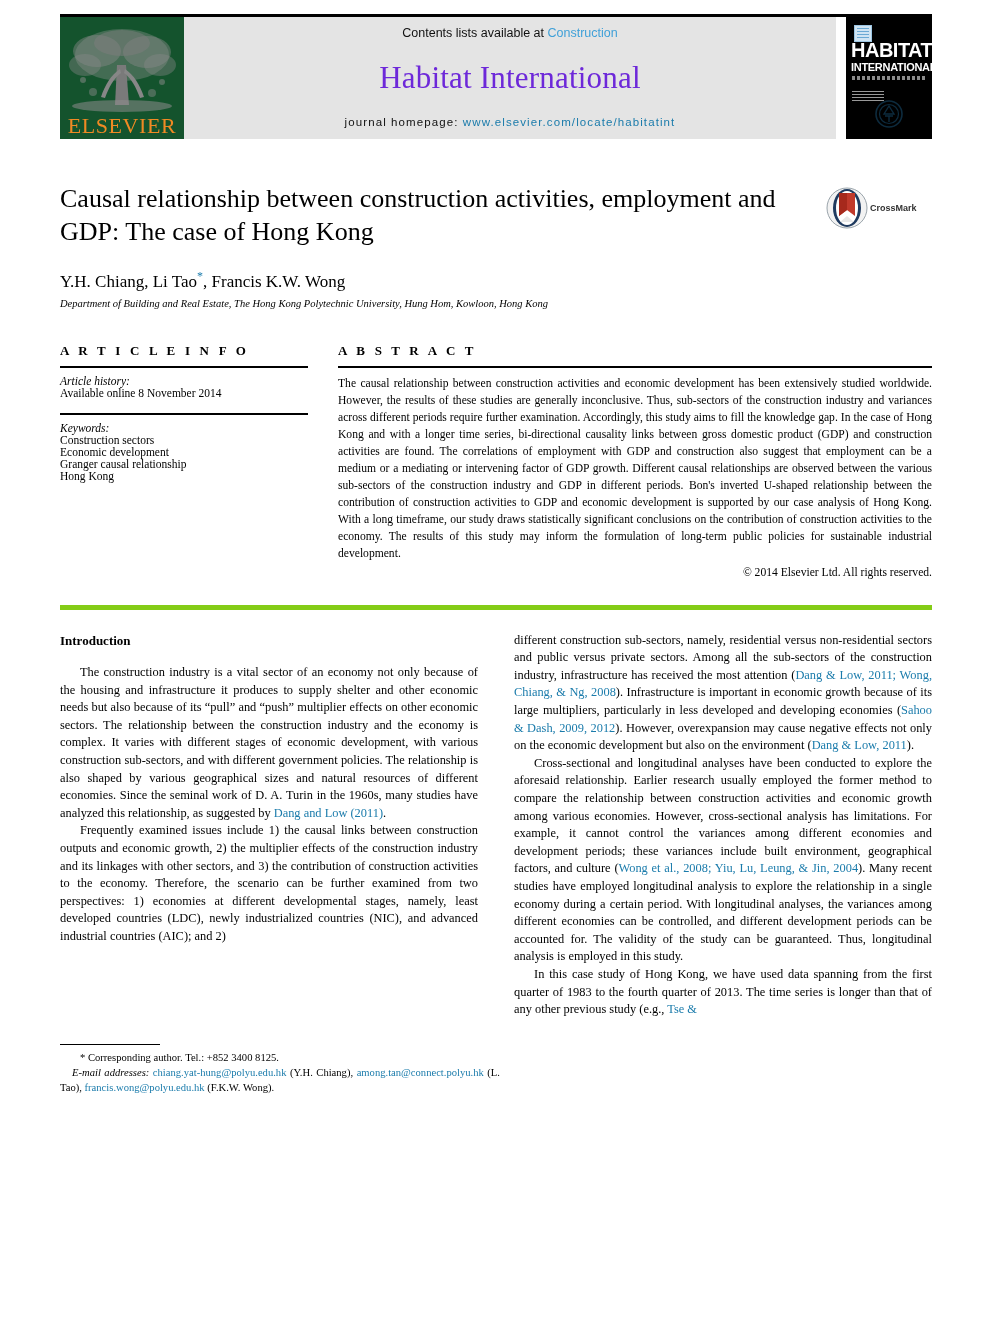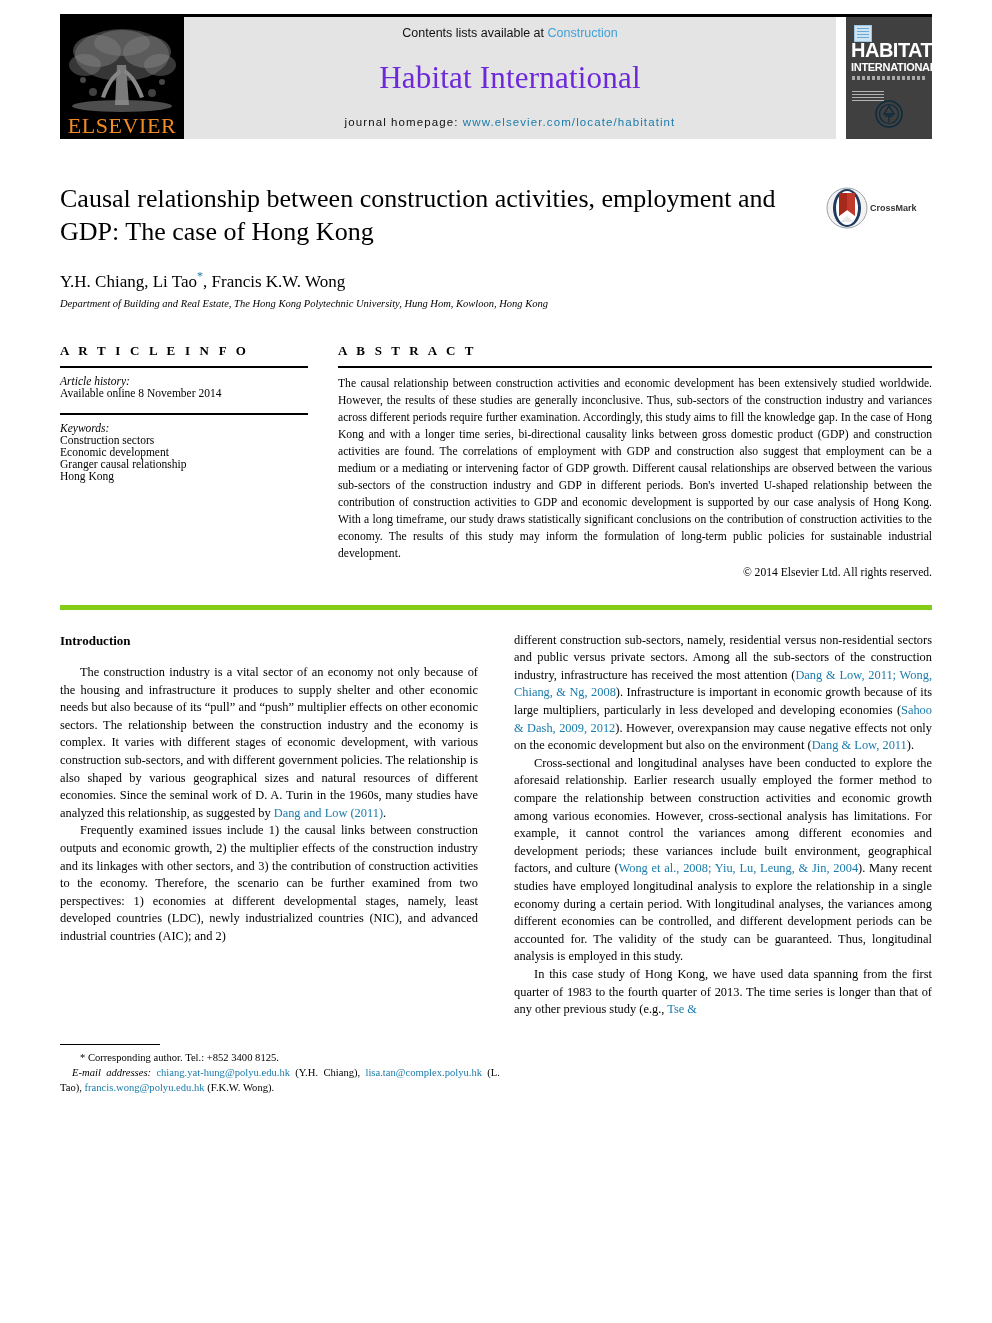--- a/index.html
+++ b/index.html
@@ -43,21 +43,21 @@
     height: 122px;
   }
   .elsevier-logo {
     width: 124px;
     flex: 0 0 124px;
     display: flex;
     flex-direction: column;
     justify-content: flex-end;
     align-items: center;
     padding-bottom: 2px;
-    background: #000000;
+    background: #14532d;
   }
   .tree-holder { width: 118px; height: 92px; }
   .elsevier-word {
     font-family: "Liberation Serif", serif;
     font-size: 22px;
     letter-spacing: 0.6px;
     color: #f08a24;
     line-height: 1;
     margin-top: -2px;
   }
@@ -89,21 +89,21 @@
     font-family: "Liberation Sans", sans-serif;
     font-size: 11.5px;
     letter-spacing: 1.1px;
     color: #111;
   }
   .homepage-line .url { color: #1a7bab; }
 
   .cover-thumb {
     flex: 0 0 86px;
     width: 86px;
-    background: #404040;
+    background: #000000;
     position: relative;
     overflow: hidden;
     font-family: "Liberation Sans", sans-serif;
   }
   .cover-mini-logo {
     position: absolute;
     top: 8px; left: 8px;
     width: 16px; height: 15px;
     background: #cfe4f3;
     border: 1px solid #9cc6e3;
@@ -405,21 +405,21 @@
       <h2>Introduction</h2>
       <p><span>The construction industry is a vital sector of an economy not only because of the housing and infrastructure it produces to supply shelter and other economic needs but also because of its “pull” and “push” multiplier effects on other economic sectors. The relationship between the construction industry and the economy is complex. It varies with different stages of economic development, with various construction sub-sectors, and with different government policies. The relationship is also shaped by various geographical sizes and natural resources of different economies. Since the seminal work of D. A. Turin in the 1960s, many studies have analyzed this relationship, as suggested by </span><span class="ref">Dang and Low (2011)</span><span>.</span></p>
       <p>Frequently examined issues include 1) the causal links between construction outputs and economic growth, 2) the multiplier effects of the construction industry and its linkages with other sectors, and 3) the contribution of construction activities to the economy. Therefore, the scenario can be further examined from two perspectives: 1) economies at different developmental stages, namely, least developed countries (LDC), newly industrialized countries (NIC), and advanced industrial countries (AIC); and 2)</p>
 
       <div class="footnote">
         <div class="footnote-rule"></div>
         <p>* Corresponding author. Tel.: +852 3400 8125.</p>
         <p class="fn-indent"><i>E-mail addresses:</i>
           <span class="ref">chiang.yat-hung@polyu.edu.hk</span>
           <span>(Y.H. Chiang),</span>
-          <span class="ref">lisa.tan@complex.polyu.hk</span>
+          <span class="ref">among.tan@connect.polyu.hk</span>
           <span>(L. Tao),</span>
           <span class="ref">francis.wong@polyu.edu.hk</span>
           <span>(F.K.W. Wong).</span>
         </p>
       </div>
 
     </div>
 
     <div class="body-col">
       <p class="noindent"><span>different construction sub-sectors, namely, residential versus non-residential sectors and public versus private sectors. Among all the sub-sectors of the construction industry, infrastructure has received the most attention (</span><span class="ref">Dang &amp; Low, 2011; Wong, Chiang, &amp; Ng, 2008</span><span>). Infrastructure is important in economic growth because of its large multipliers, particularly in less developed and developing economies (</span><span class="ref">Sahoo &amp; Dash, 2009, 2012</span><span>). However, overexpansion may cause negative effects not only on the economic development but also on the environment (</span><span class="ref">Dang &amp; Low, 2011</span><span>).</span></p>

